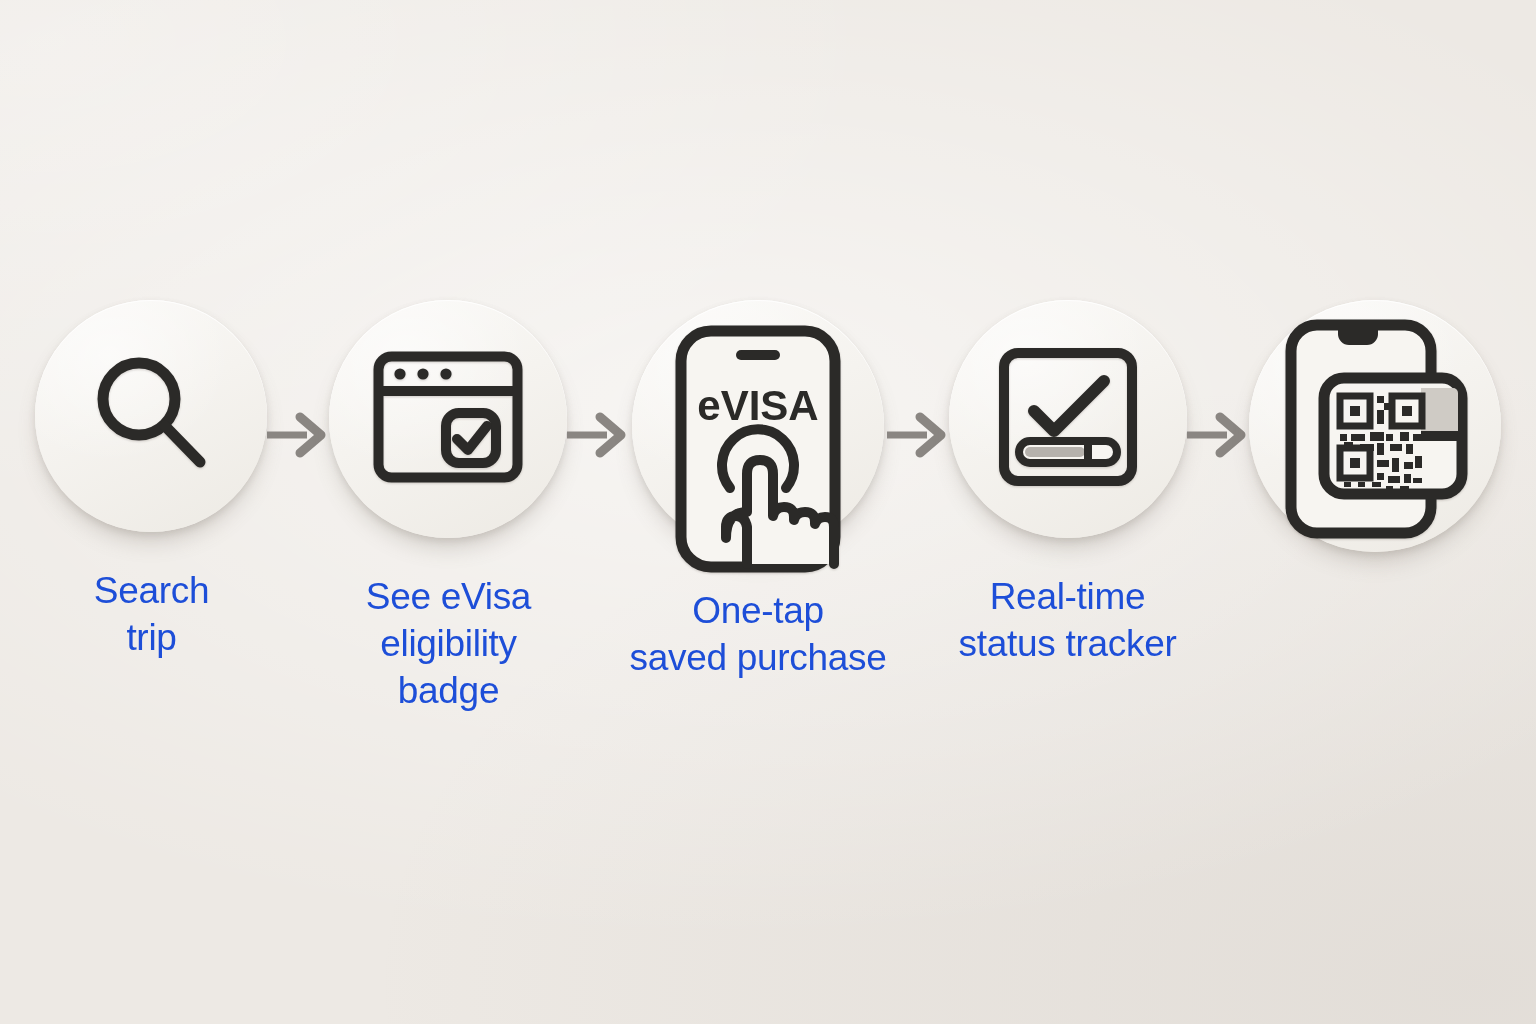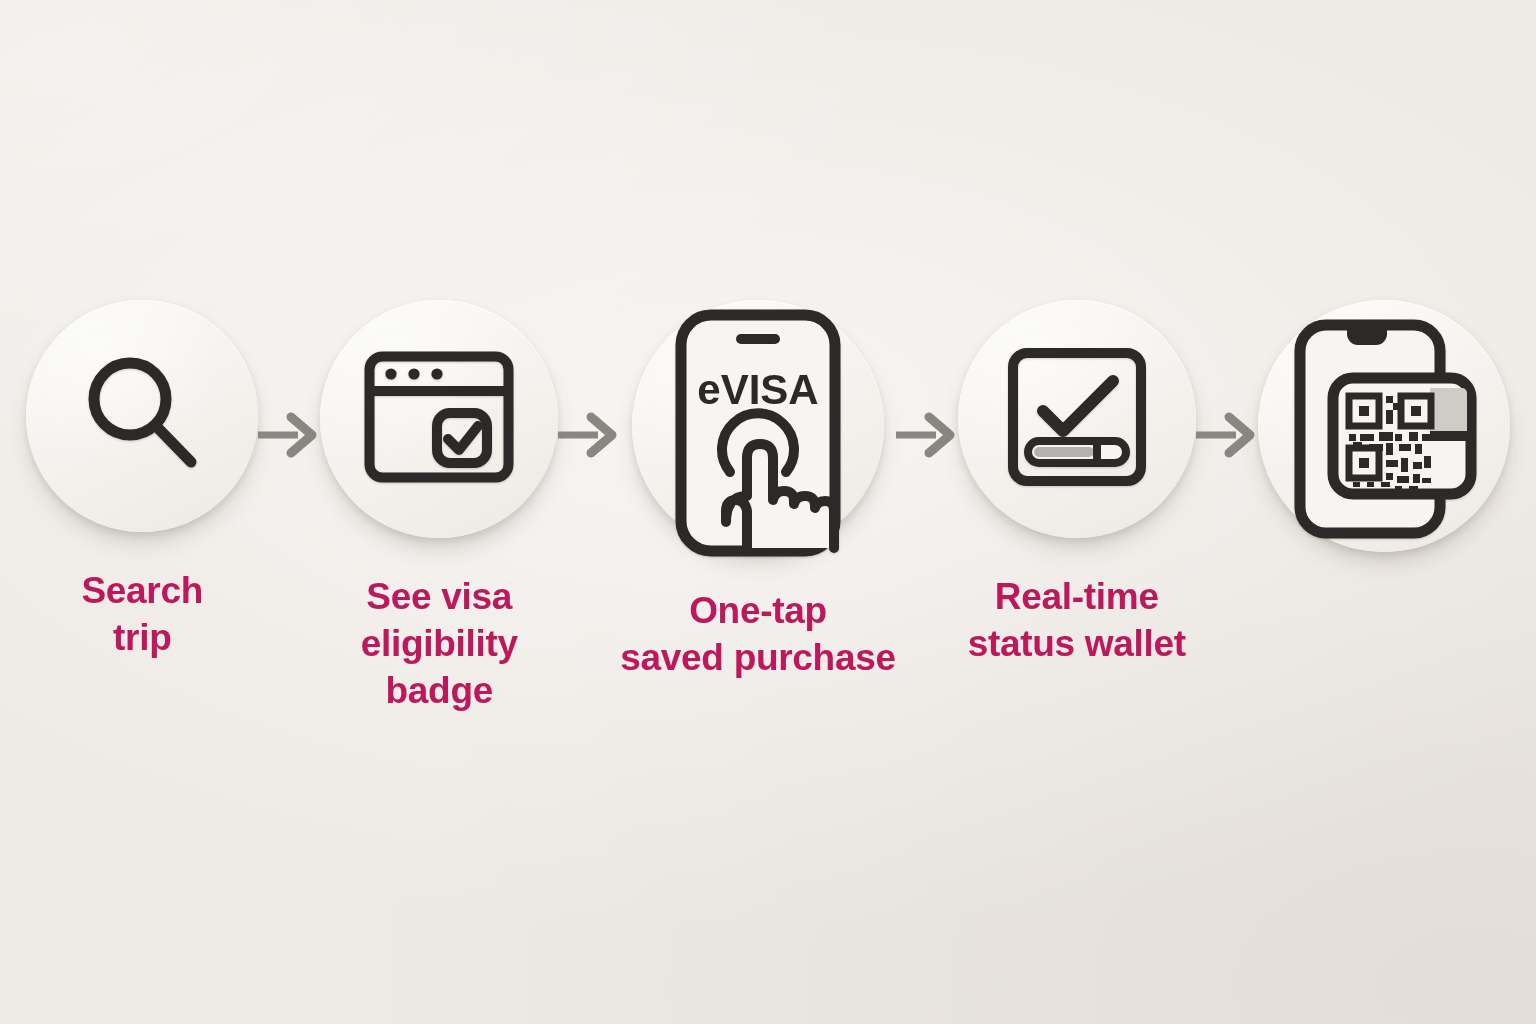--- a/index.html
+++ b/index.html
@@ -70,26 +70,26 @@
 
   
   .d-s{ width:232px; height:232px; }
   .d-m{ width:238px; height:238px; }
   .d-l{ width:252px; height:252px; }
 
   
   .caption{
     margin-top:36px;
     text-align:center;
-    color:#be185d;
+    color:#1d4ed8;
     font-size:37px;
     line-height:1.27;
     letter-spacing:-0.3px;
     white-space:pre-line;
-    font-weight:700;
+    font-weight:400;
   }
 
   
   .arrow{
     position:relative;
     align-self:flex-start;
     margin-top:112px;
     width:62px; height:46px;
     flex:0 0 auto;
   }
@@ -131,37 +131,37 @@
           <rect x="5.5" y="5.5" width="139" height="121" rx="13" fill="none" stroke="#2B2A28" stroke-width="10"></rect>
           <line x1="6" y1="40" x2="144" y2="40" stroke="#2B2A28" stroke-width="10"></line>
           <circle cx="27" cy="23" r="5.6" fill="#2B2A28"></circle>
           <circle cx="50" cy="23" r="5.6" fill="#2B2A28"></circle>
           <circle cx="73" cy="23" r="5.6" fill="#2B2A28"></circle>
           <rect x="73" y="62" width="50" height="50" rx="13" fill="none" stroke="#2B2A28" stroke-width="10"></rect>
           <polyline points="84,88 95,99 114,75" fill="none" stroke="#2B2A28" stroke-width="10" stroke-linecap="round" stroke-linejoin="round"></polyline>
         </svg>
       </span>
     </div>
-    <div class="caption">See visa
+    <div class="caption">See eVisa
 eligibility
 badge</div>
   </div>
 
   <div class="arrow">
     <span>
       <svg width="62" height="46" viewBox="0 0 62 46">
         <line x1="0" y1="23" x2="40" y2="23" stroke="#8A8682" stroke-width="7"></line>
         <polyline points="33,5 54,23 33,41" fill="none" stroke="#8A8682" stroke-width="9" stroke-linecap="round" stroke-linejoin="round"></polyline>
       </svg>
     </span>
   </div>
 
   <div class="step">
     <div class="disc d-l">
-      <span class="glyph" style="position:absolute; top:8px; left:50%; transform:translateX(-50%);">
+      <span class="glyph" style="position:absolute; top:24px; left:50%; transform:translateX(-50%);">
         <svg width="168" height="250" viewBox="0 0 168 250">
 
           <rect x="7" y="7" width="154" height="236" rx="30" fill="#F7F5F1" stroke="#2B2A28" stroke-width="11"></rect>
 
           <rect x="62" y="26" width="44" height="10" rx="5" fill="#2B2A28"></rect>
 
           <text x="84" y="96" text-anchor="middle" font-family="'Liberation Sans', sans-serif" font-size="42" font-weight="bold" fill="#2B2A28">eVISA</text>
 
           <path d="M56 164 a36 36 0 1 1 56 0" fill="none" stroke="#2B2A28" stroke-width="10" stroke-linecap="round"></path>
 
@@ -205,21 +205,21 @@
           <polyline points="36,64 56,84 106,34" fill="none" stroke="#2B2A28" stroke-width="12" stroke-linecap="round" stroke-linejoin="round"></polyline>
 
           <rect x="21" y="94" width="98" height="22" rx="11" fill="#F7F5F1" stroke="#2B2A28" stroke-width="8"></rect>
 
           <rect x="27" y="100" width="60" height="10" rx="5" fill="#B6B2AD"></rect>
           <line x1="90" y1="94" x2="90" y2="116" stroke="#2B2A28" stroke-width="8"></line>
         </svg>
       </span>
     </div>
     <div class="caption">Real-time
-status wallet</div>
+status tracker</div>
   </div>
 
   <div class="arrow">
     <span>
       <svg width="62" height="46" viewBox="0 0 62 46">
         <line x1="0" y1="23" x2="40" y2="23" stroke="#8A8682" stroke-width="7"></line>
         <polyline points="33,5 54,23 33,41" fill="none" stroke="#8A8682" stroke-width="9" stroke-linecap="round" stroke-linejoin="round"></polyline>
       </svg>
     </span>
   </div>

